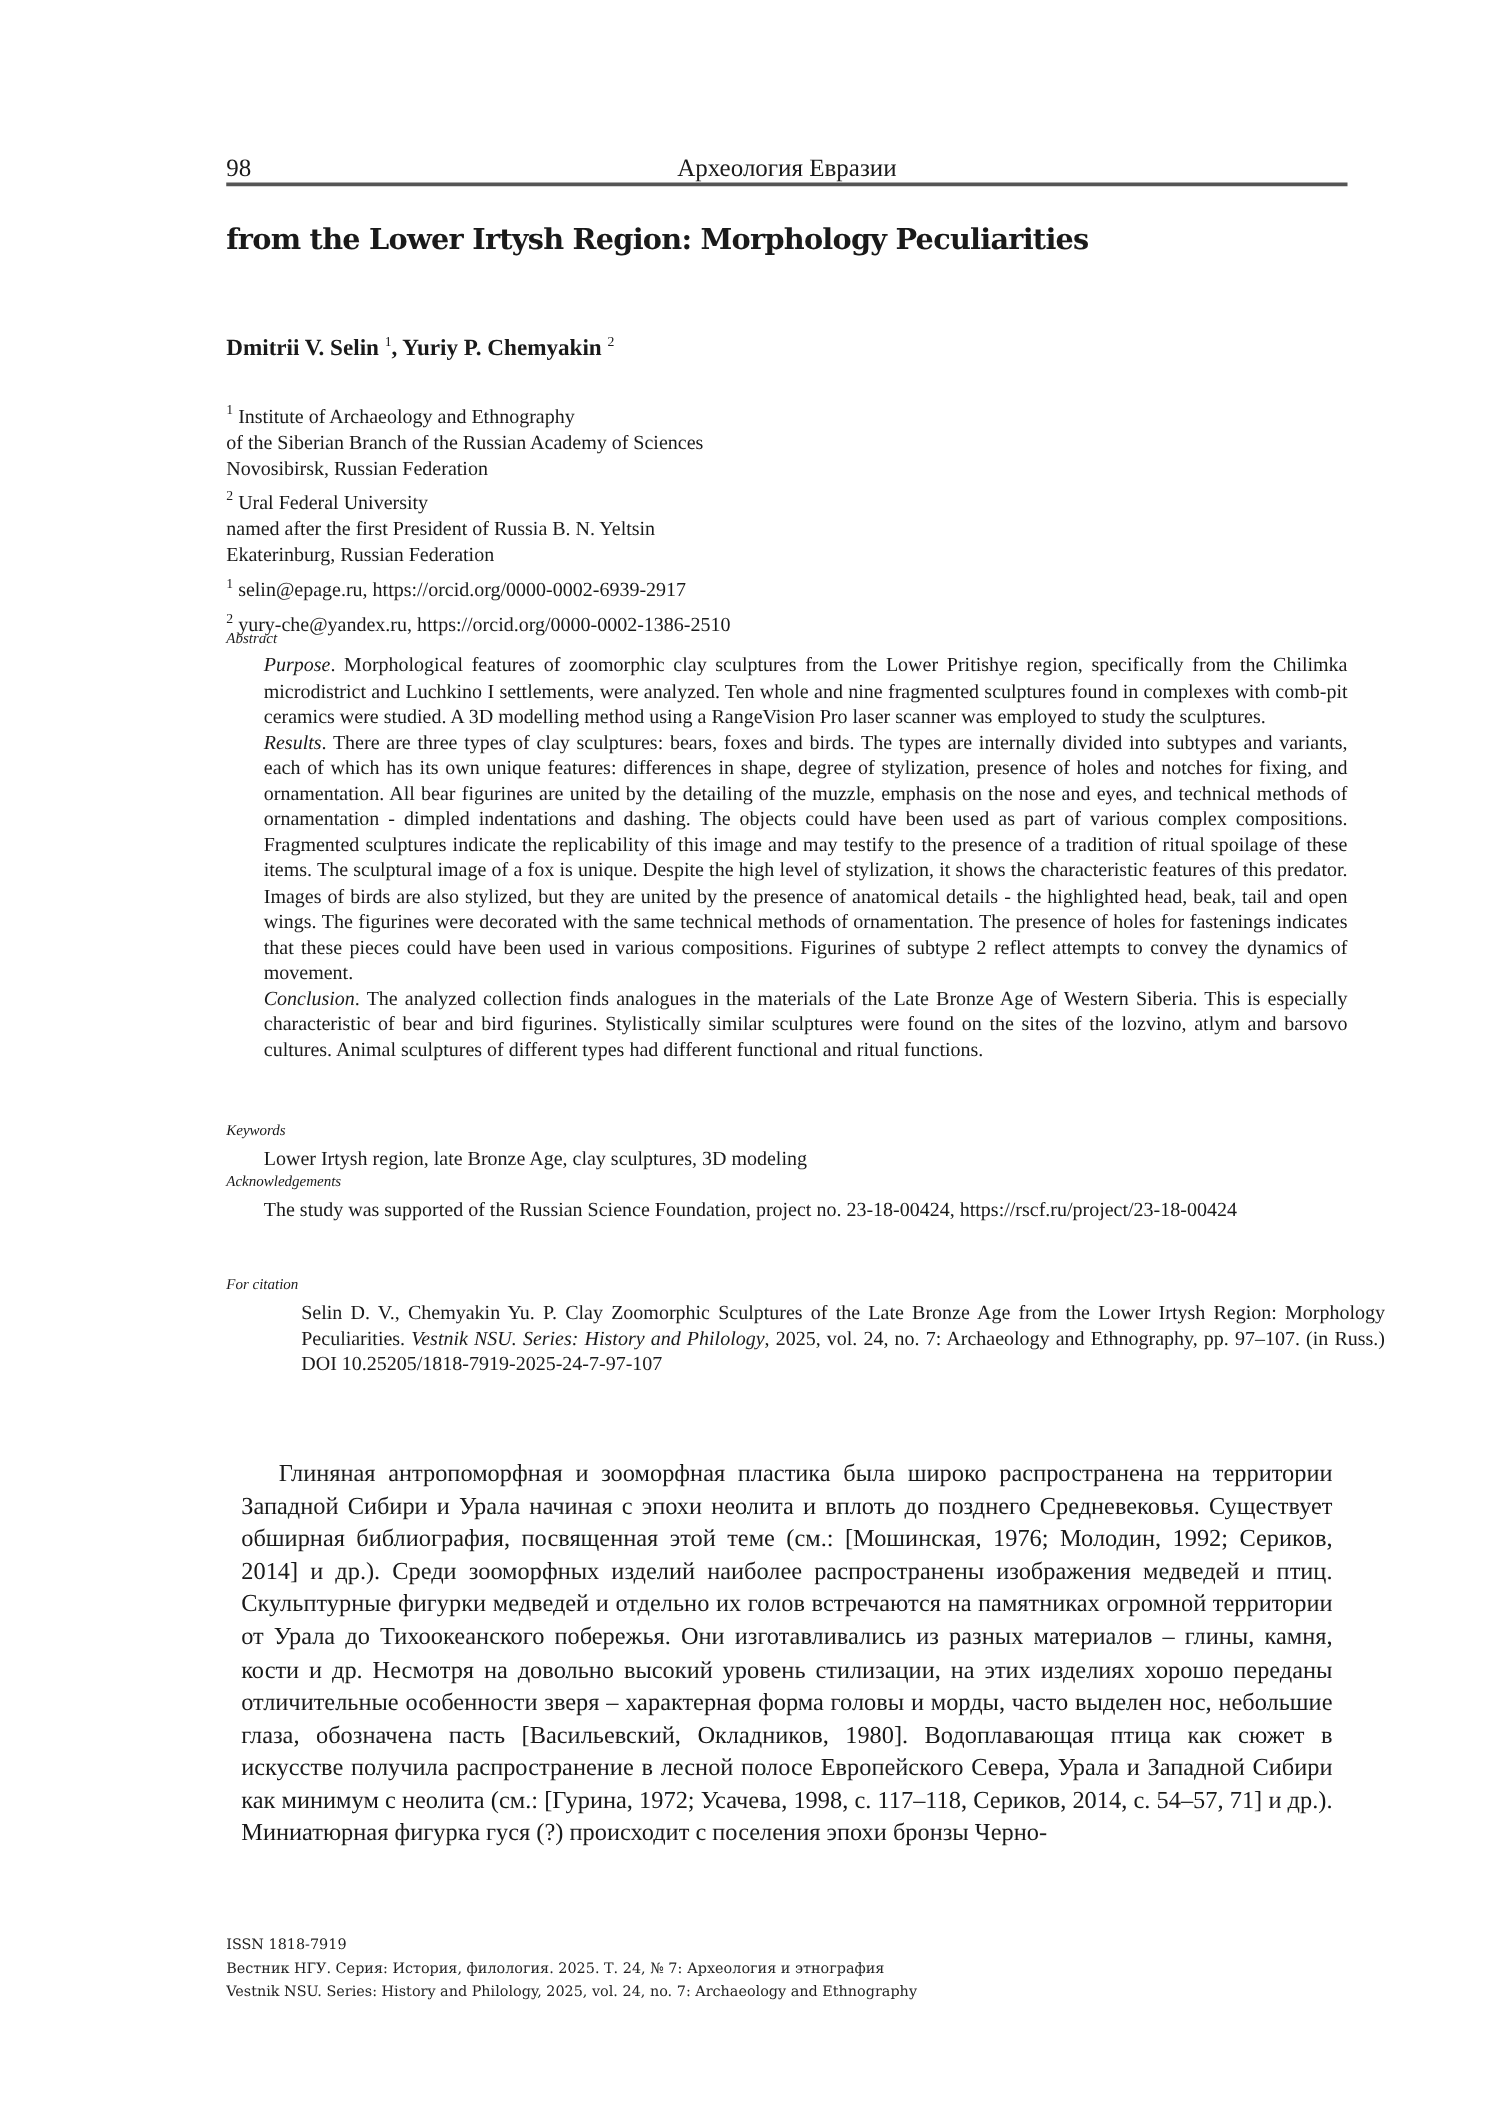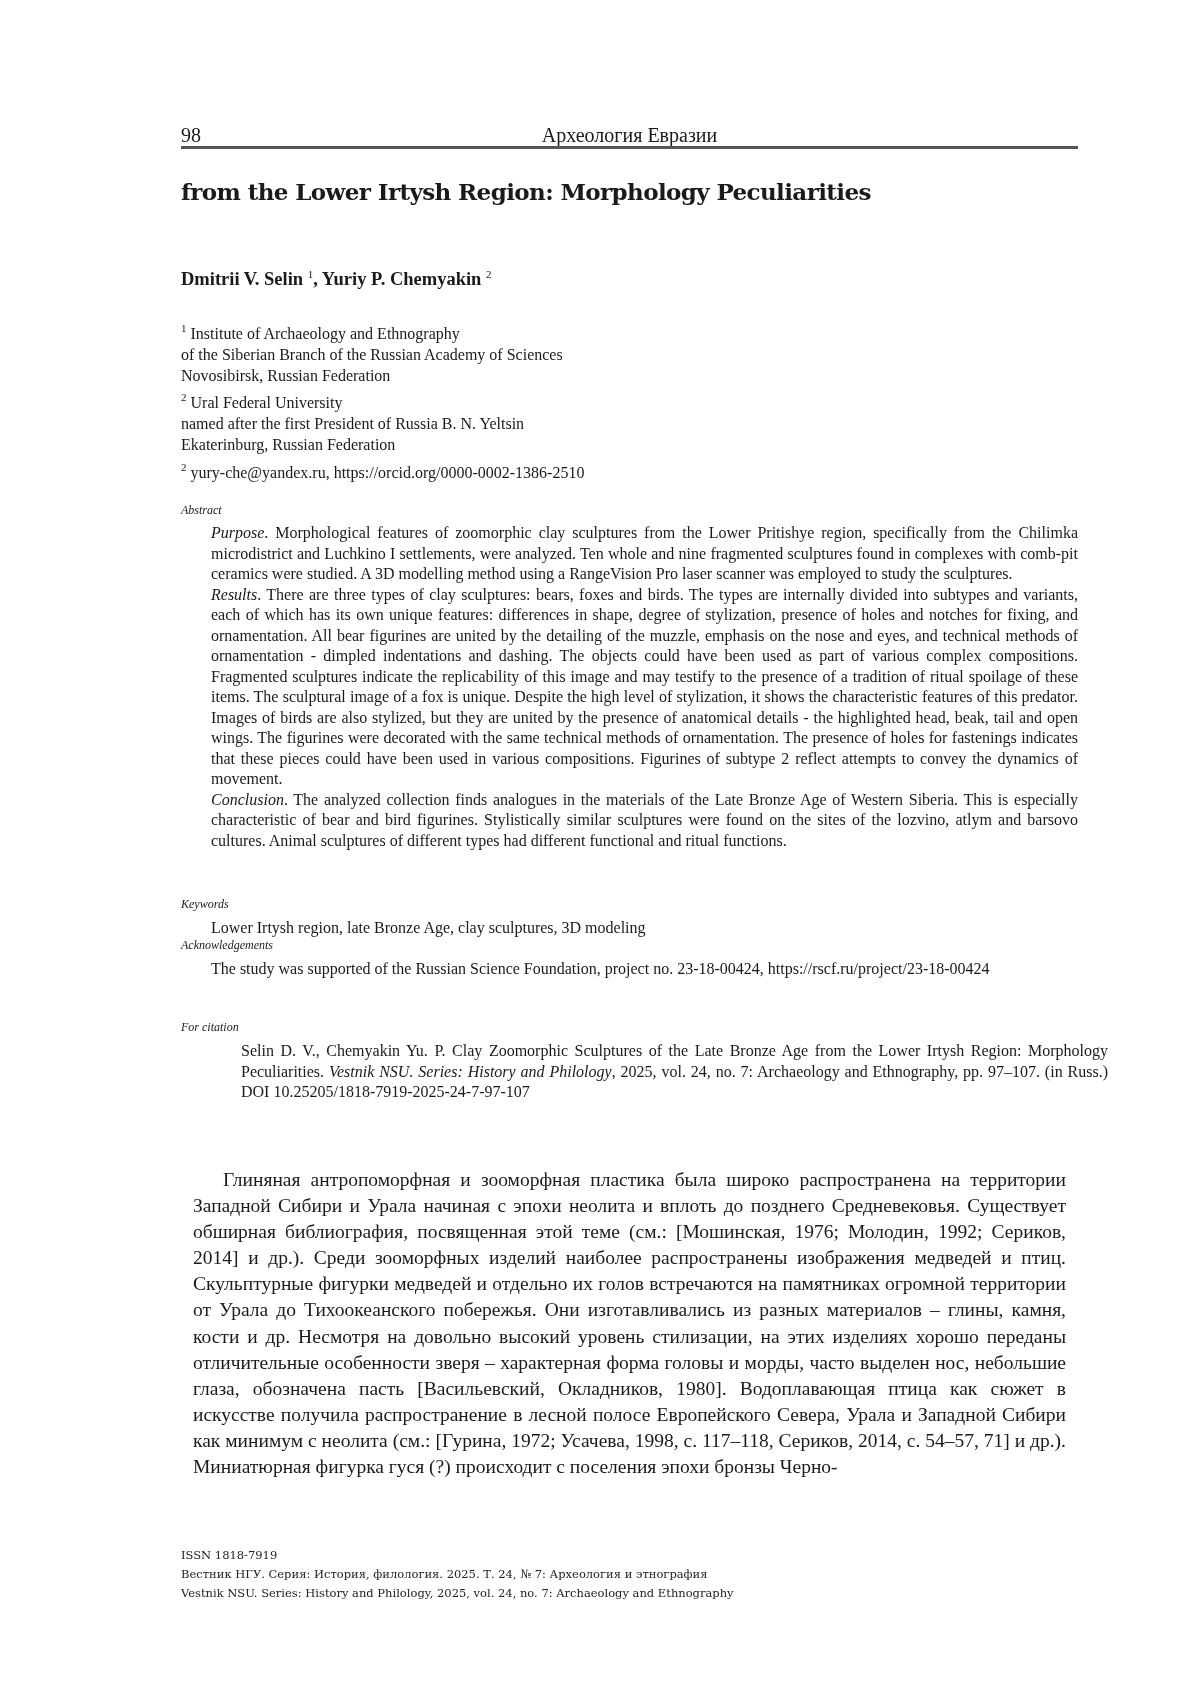--- a/index.html
+++ b/index.html
@@ -59,20 +59,21 @@
     <div>Novosibirsk, Russian Federation</div>
   </div>
 
   <div class="aff aff2">
     <div><sup>2</sup> <span>Ural Federal University</span></div>
     <div>named after the first President of Russia B. N. Yeltsin</div>
     <div>Ekaterinburg, Russian Federation</div>
   </div>
 
   <div class="contacts">
+    <div><sup>1</sup> <span>selin@epage.ru, https://orcid.org/0000-0002-6939-2917</span></div>
     <div><sup>2</sup> <span>yury-che@yandex.ru, https://orcid.org/0000-0002-1386-2510</span></div>
   </div>
 
   <div class="block-label" style="top:503px;">Abstract</div>
   <div class="indent-text" style="top:523px;">
     <p><i>Purpose</i><span>. Morphological features of zoomorphic clay sculptures from the Lower Pritishye region, specifically from the Chilimka microdistrict and Luchkino I settlements, were analyzed. Ten whole and nine fragmented sculptures found in complexes with comb-pit ceramics were studied. A 3D modelling method using a RangeVision Pro laser scanner was employed to study the sculptures.</span></p>
     <p><i>Results</i><span>. There are three types of clay sculptures: bears, foxes and birds. The types are internally divided into subtypes and variants, each of which has its own unique features: differences in shape, degree of stylization, presence of holes and notches for fixing, and ornamentation. All bear figurines are united by the detailing of the muzzle, emphasis on the nose and eyes, and technical methods of ornamentation - dimpled indentations and dashing. The objects could have been used as part of various complex compositions. Fragmented sculptures indicate the replicability of this image and may testify to the presence of a tradition of ritual spoilage of these items. The sculptural image of a fox is unique. Despite the high level of stylization, it shows the characteristic features of this predator. Images of birds are also stylized, but they are united by the presence of anatomical details - the highlighted head, beak, tail and open wings. The figurines were decorated with the same technical methods of ornamentation. The presence of holes for fastenings indicates that these pieces could have been used in various compositions. Figurines of subtype 2 reflect attempts to convey the dynamics of movement.</span></p>
     <p><i>Conclusion</i><span>. The analyzed collection finds analogues in the materials of the Late Bronze Age of Western Siberia. This is especially characteristic of bear and bird figurines. Stylistically similar sculptures were found on the sites of the lozvino, atlym and barsovo cultures. Animal sculptures of different types had different functional and ritual functions.</span></p>
   </div>
 

